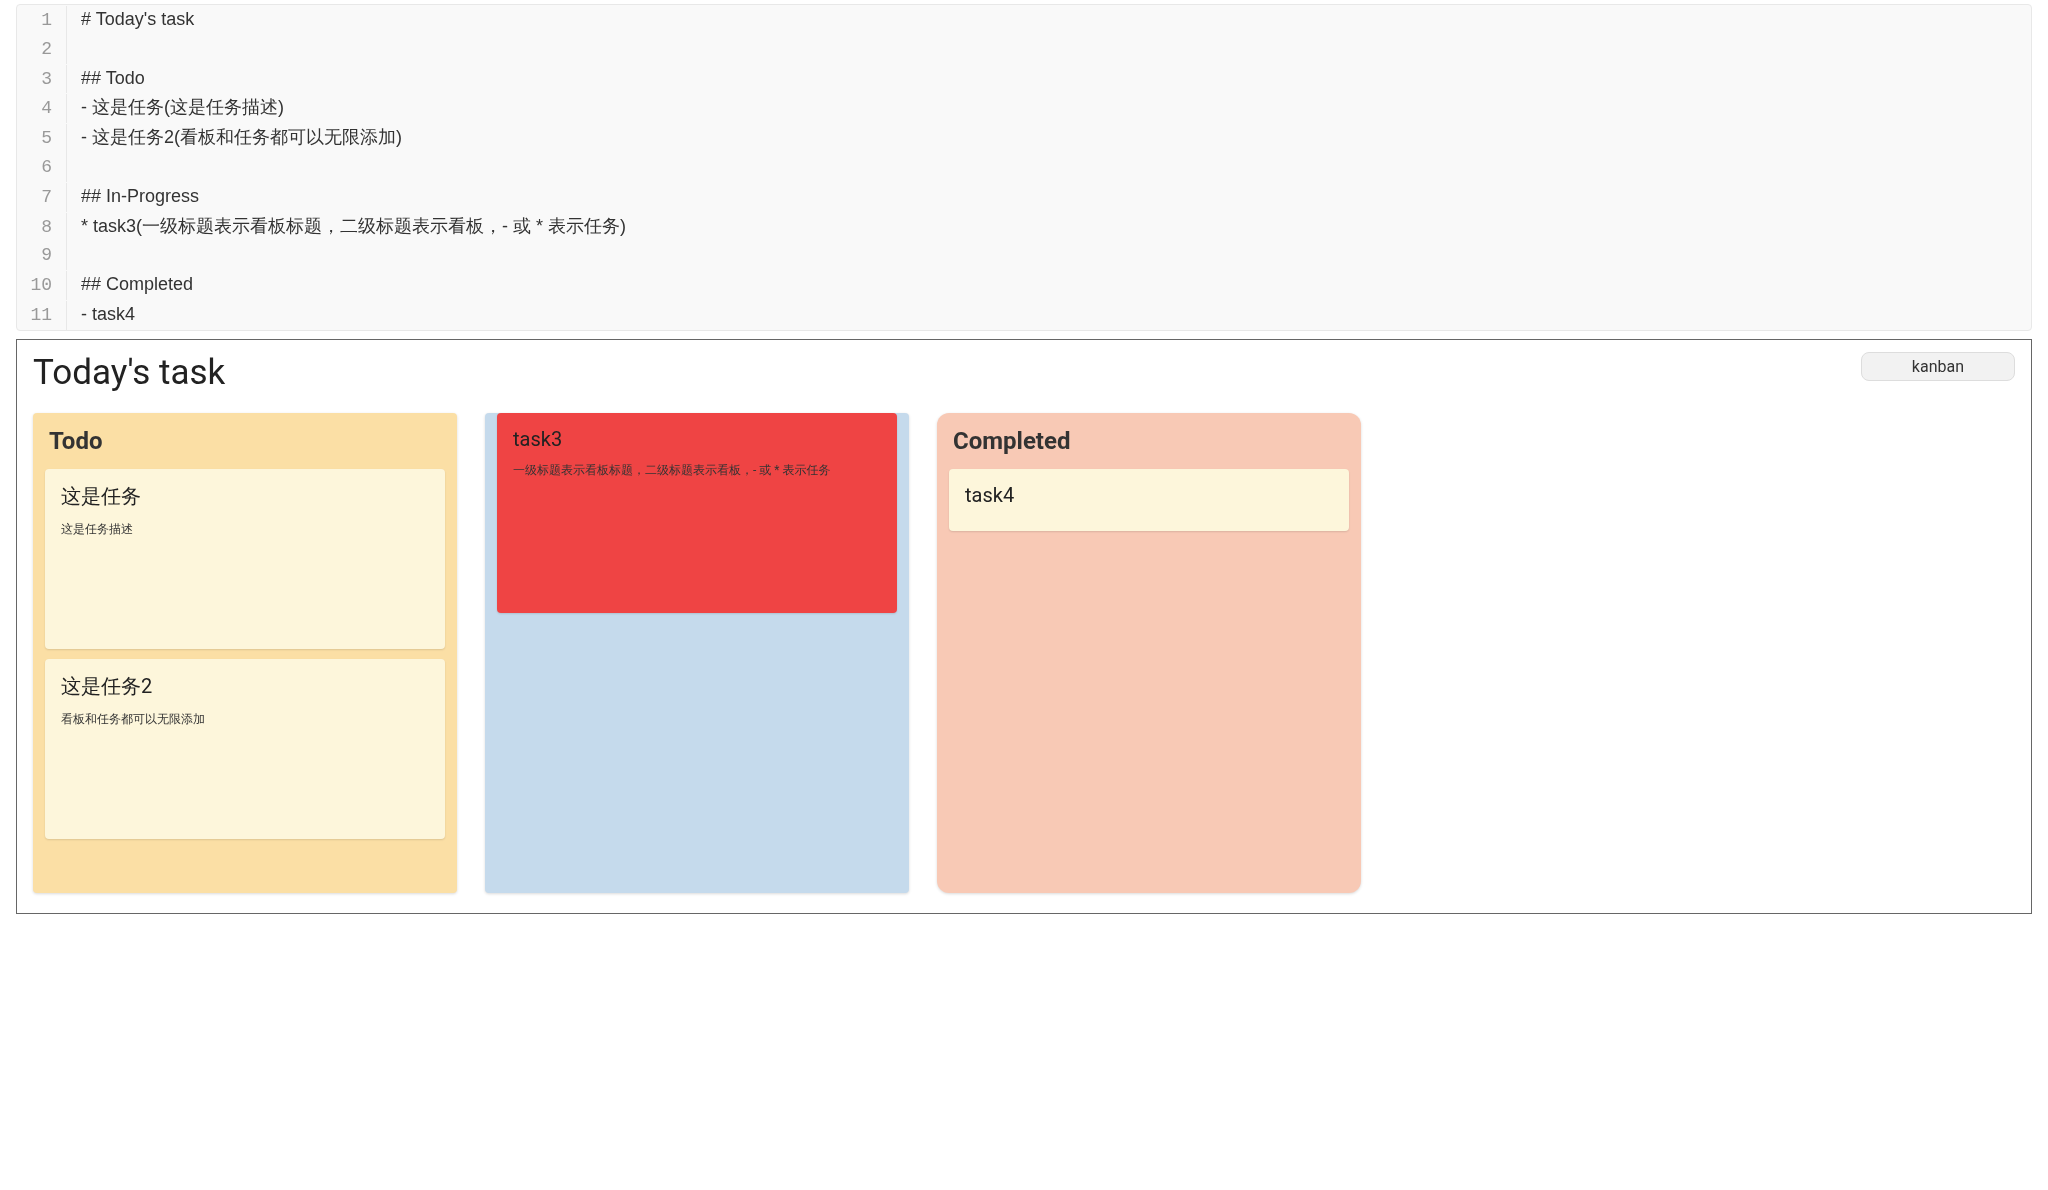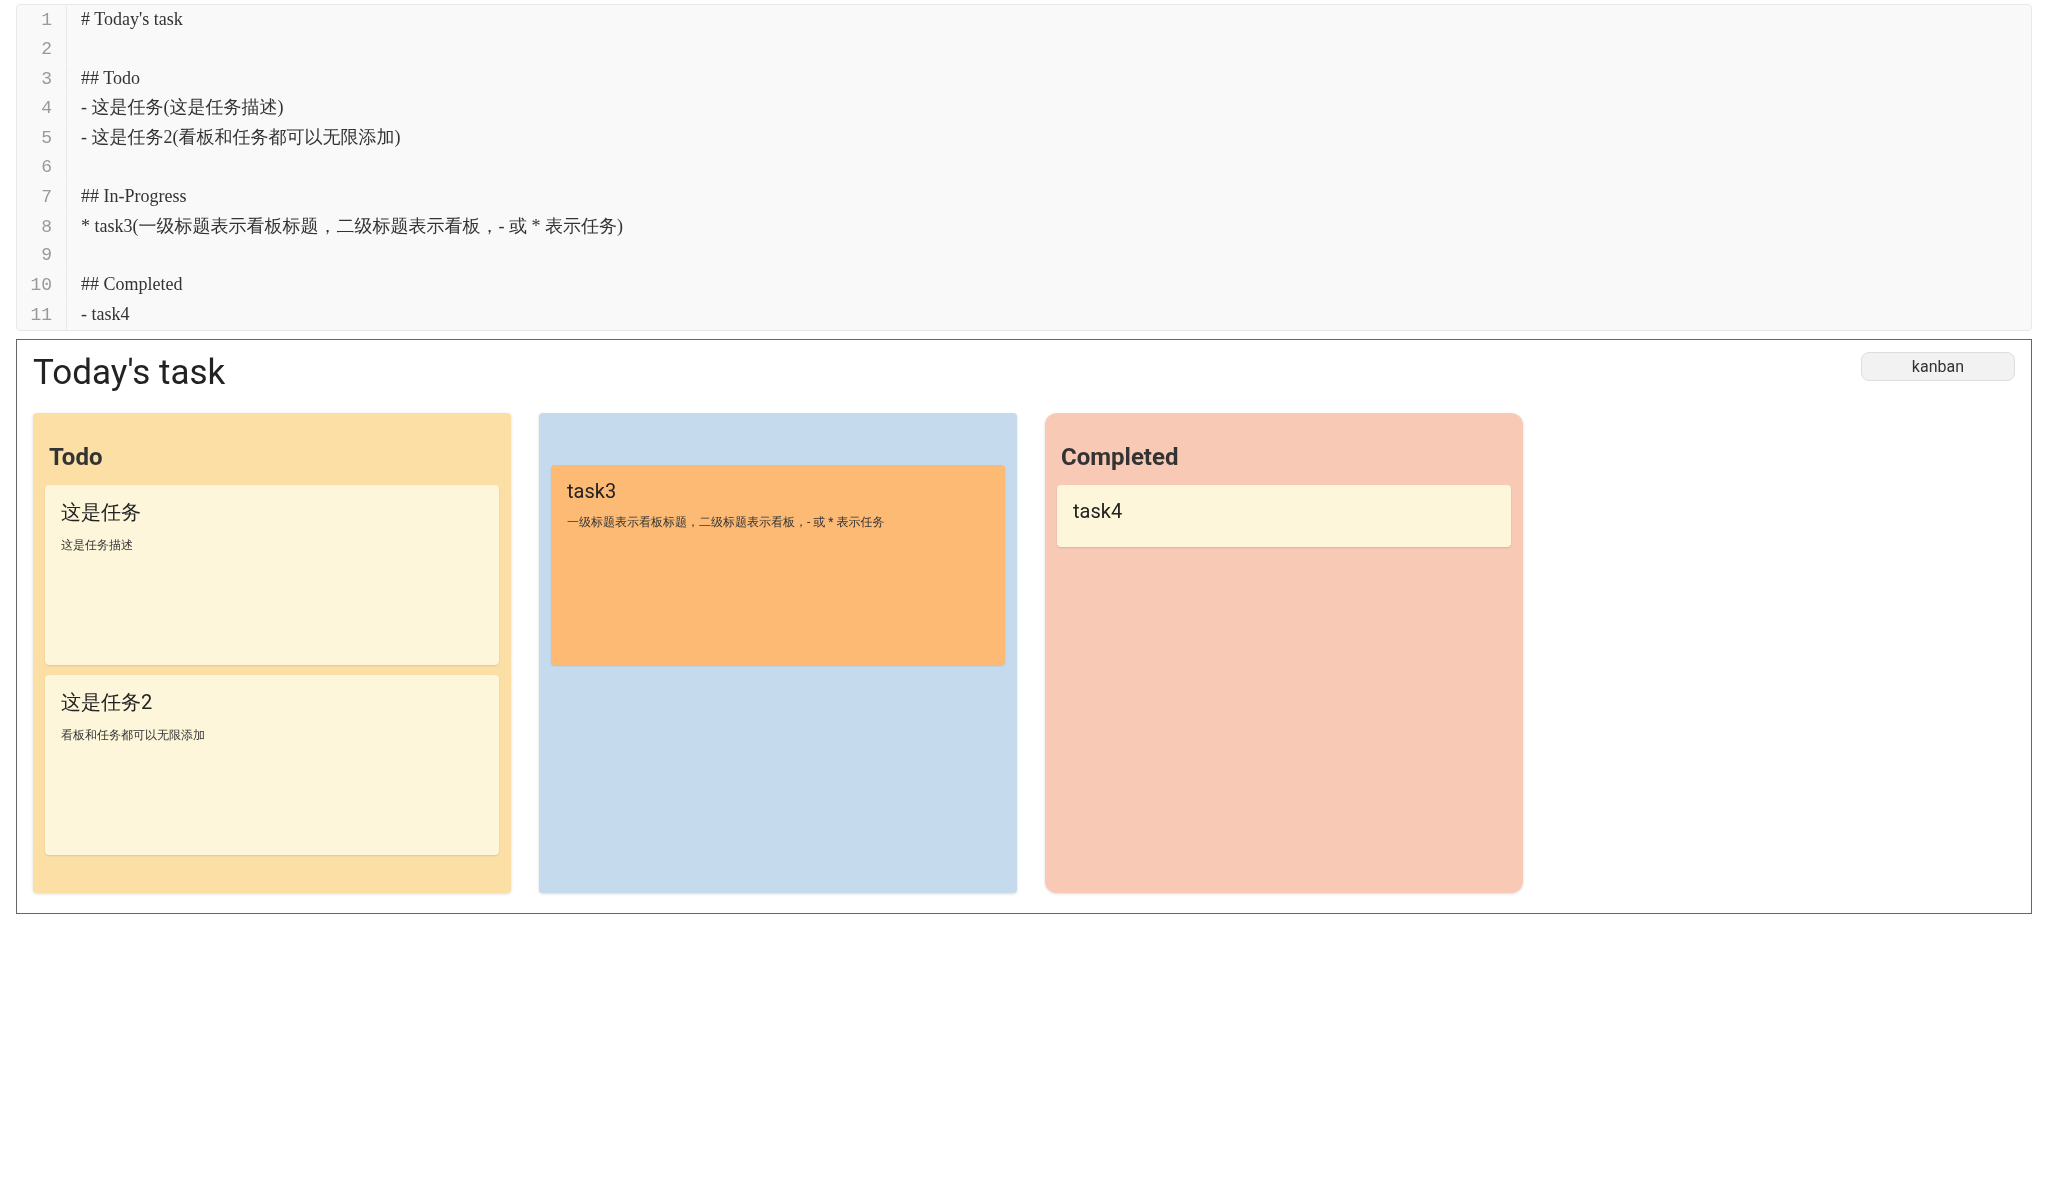--- a/index.html
+++ b/index.html
@@ -27,21 +27,21 @@
       padding-right: 14px;
       color: #999;
       user-select: none;
       border-right: 1px solid #e8e8e8;
       flex-shrink: 0;
     }
     .line-content {
       padding-left: 14px;
       color: #333;
       white-space: pre;
-      font-family: Liberation Serif, serif;
+      font-family: Liberation Sans, sans-serif;
     }
     .kanban-container {
       border: 1px solid #666;
       margin: 0 16px 16px 16px;
       padding: 12px 16px 20px 16px;
       position: relative;
       background: #fff;
     }
     .kanban-header-row {
       position: relative;
@@ -63,43 +63,43 @@
       padding: 4px 50px;
       font-size: 16px;
       color: #333;
       cursor: pointer;
     }
     .board-row {
       display: flex;
       gap: 28px;
     }
     .board-column {
-      width: 478px;
+      width: 424px;
       border-radius: 4px;
-      padding: 16px 12px 18px 12px;
+      padding: 0 12px 18px 12px;
       box-shadow: 0 1px 3px rgba(0,0,0,0.15);
       min-height: 480px;
     }
     .column-todo { background: #fbdfa5; }
     .column-inprogress { background: #c5daec; }
     .column-completed { background: #f8c9b5; border-radius: 12px; }
     .column-header {
       font-size: 24px;
       font-weight: 700;
       color: #333;
       padding: 14px 4px 14px 4px;
     }
     .card {
       border-radius: 4px;
       padding: 14px 16px 18px 16px;
       margin-bottom: 10px;
       box-shadow: 0 1px 2px rgba(0,0,0,0.12);
     }
     .card-todo { background: #fdf6db; min-height: 180px; }
-    .card-inprogress { background: #fdba74; min-height: 200px; margin-top: 36px; }
+    .card-inprogress { background: #ef4444; min-height: 200px; }
     .card-completed { background: #fdf6db; min-height: 60px; padding: 14px 16px; }
     .card-title {
       font-size: 20px;
       font-weight: 400;
       color: #222;
       margin-bottom: 10px;
     }
     .card-desc {
       font-size: 12px;
       color: #333;

